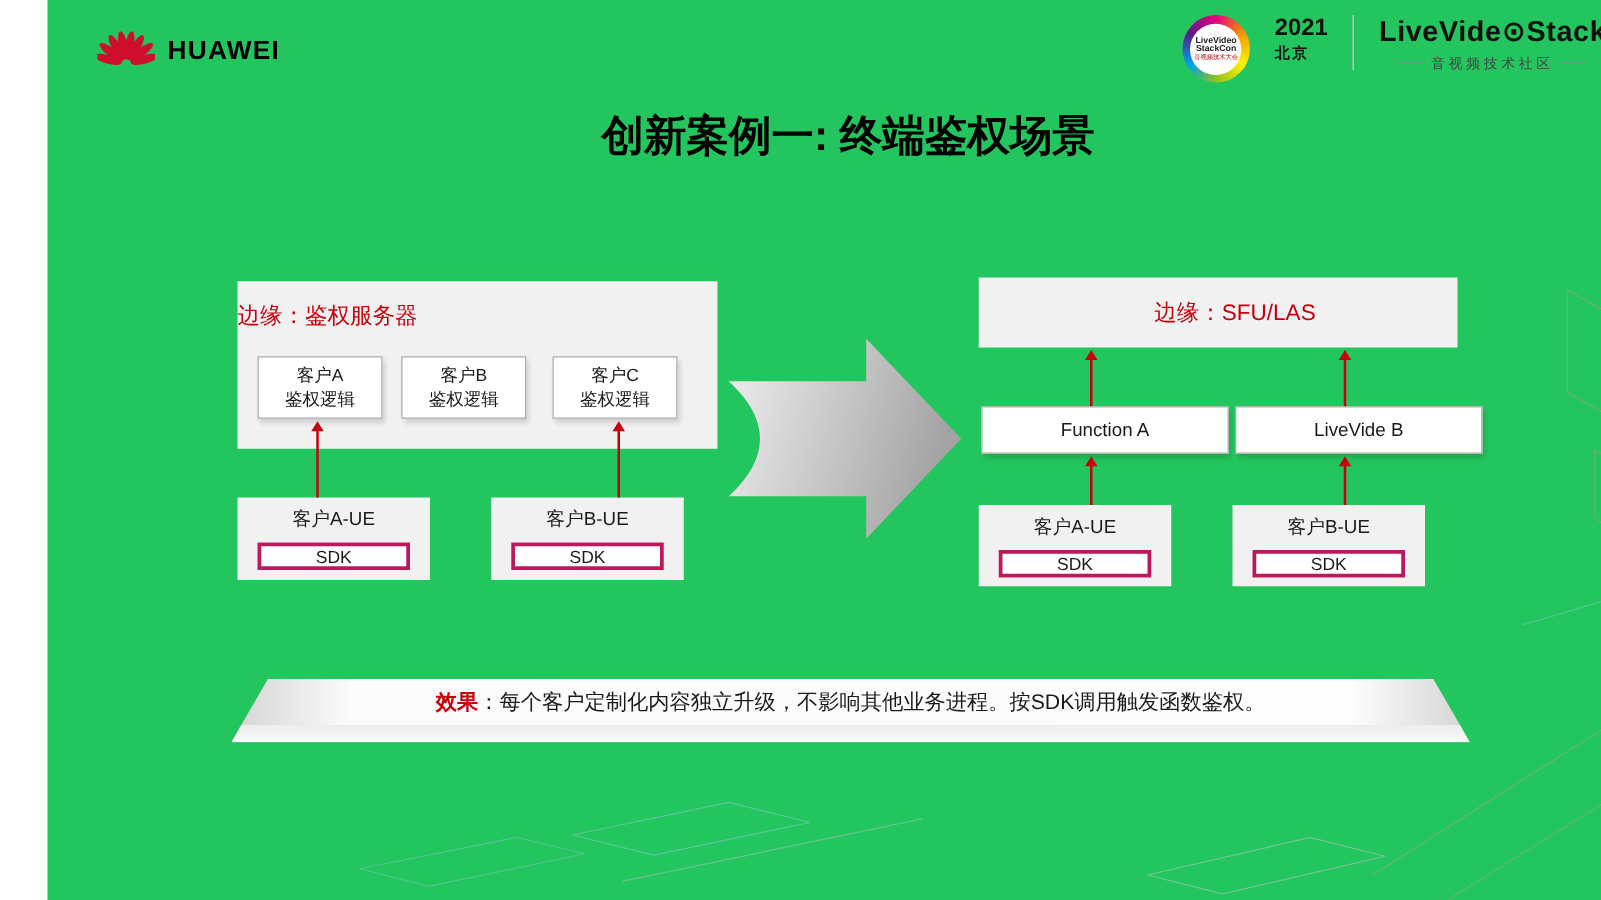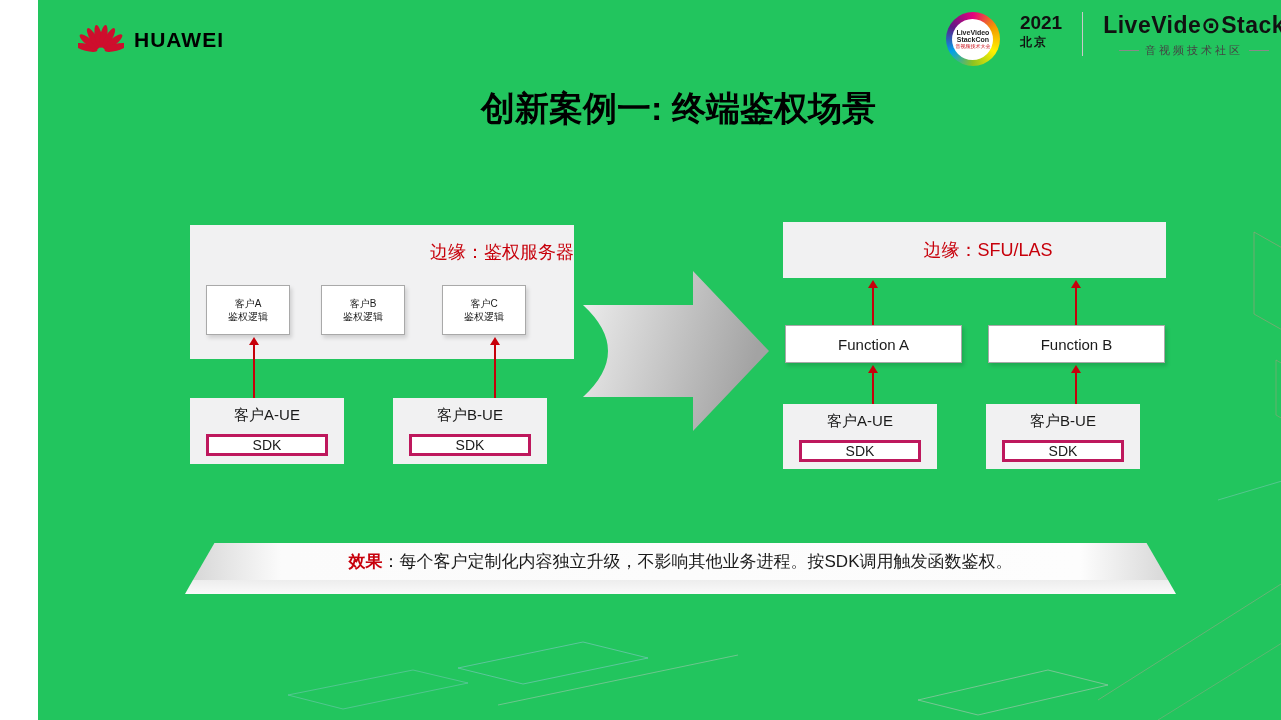--- a/index.html
+++ b/index.html
@@ -27,31 +27,31 @@
   .lvs { display:flex; flex-direction:column; align-items:center; gap:4px; }
   .lvs-word { font-size:23px; font-weight:bold; color:#111; letter-spacing:.5px; white-space:nowrap; }
   .lvs-o { font-weight:bold; }
   .lvs-sub { display:flex; align-items:center; gap:6px; font-size:11px; letter-spacing:3px; color:#444; }
   .hline { display:inline-block; width:20px; height:1px; background:#8a8a8a; }
   
   .slide-title { position:absolute; left:0; top:86px; width:100%; text-align:center;
     font-size:34px; font-weight:bold; color:#000; }
   
   .gray-panel { position:absolute; background:var(--panel-gray,#f1f1f2); }
-  .panel-title { text-align:right; color:var(--accent-red,#c7000b); font-size:18px; font-weight:500; }
+  .panel-title { text-align:left; color:var(--accent-red,#c7000b); font-size:18px; font-weight:500; }
   .left-edge-panel { left:152px; top:225px; width:384px; height:134px; }
   .left-edge-panel .panel-title { margin-top:15px; }
   .white-box { background:#fff; border:1px solid var(--box-border,#a9a9a9);
     box-shadow:2px 3px 4px rgba(0,0,0,.14);
     display:flex; align-items:center; justify-content:center; }
-  .logic-box { position:absolute; top:60px; width:84px; height:50px;
-    flex-direction:column; font-size:10px; line-height:1.35; color:#1a1a1a; }
+  .logic-box { position:absolute; top:60px; width:100px; height:50px;
+    flex-direction:column; font-size:14px; line-height:1.35; color:#1a1a1a; }
   .right-edge-panel { left:745px; top:222px; width:383px; height:56px;
     display:flex; align-items:center; justify-content:center;padding-left:27px; }
-  .function-box { position:absolute; width:177px; height:38px; font-size:15px; color:#1a1a1a; }
+  .function-box { position:absolute; width:198px; height:38px; font-size:15px; color:#1a1a1a; }
   .ue-panel { position:absolute; width:154px; height:66px; background:var(--panel-gray,#f1f1f2); }
   .ue-label { text-align:center; font-size:15px; margin-top:8px; color:#1a1a1a; }
   .sdk-box { position:absolute; left:50%; transform:translateX(-50%); top:36px;
     width:122px; height:22px; background:#fff; border:3px solid #be185d;
     display:flex; align-items:center; justify-content:center; font-size:14px; color:#1a1a1a; }
   
   .up-arrow { position:absolute; width:0; }
   .up-arrow .shaft { position:absolute; left:-1px; top:6px; bottom:0; width:2px; background:var(--accent-red,#c7000b); }
   .up-arrow .head { position:absolute; top:0; left:-5px; width:0; height:0;
     border-left:5px solid transparent; border-right:5px solid transparent;
@@ -175,21 +175,21 @@
         </linearGradient>
       </defs>
       <path d="M2,40 L112,40 L112,6 L188,86 L112,166 L112,132 L2,132 Q52,86 2,40 Z" fill="url(#ag)"></path>
     </svg>
 
     <div class="gray-panel right-edge-panel">
       <div class="panel-title">边缘：SFU/LAS</div>
     </div>
 
     <div class="white-box function-box" style="left:747px;top:325px">Function A</div>
-    <div class="white-box function-box" style="left:950px;top:325px">Function B</div>
+    <div class="white-box function-box" style="left:950px;top:325px">LiveVide B</div>
 
     <div class="up-arrow" style="left:835px;top:280px;height:45px">
       <span class="head"></span>
         <span class="shaft"></span>
     </div>
     <div class="up-arrow" style="left:1038px;top:280px;height:45px">
       <span class="head"></span>
         <span class="shaft"></span>
     </div>
 

